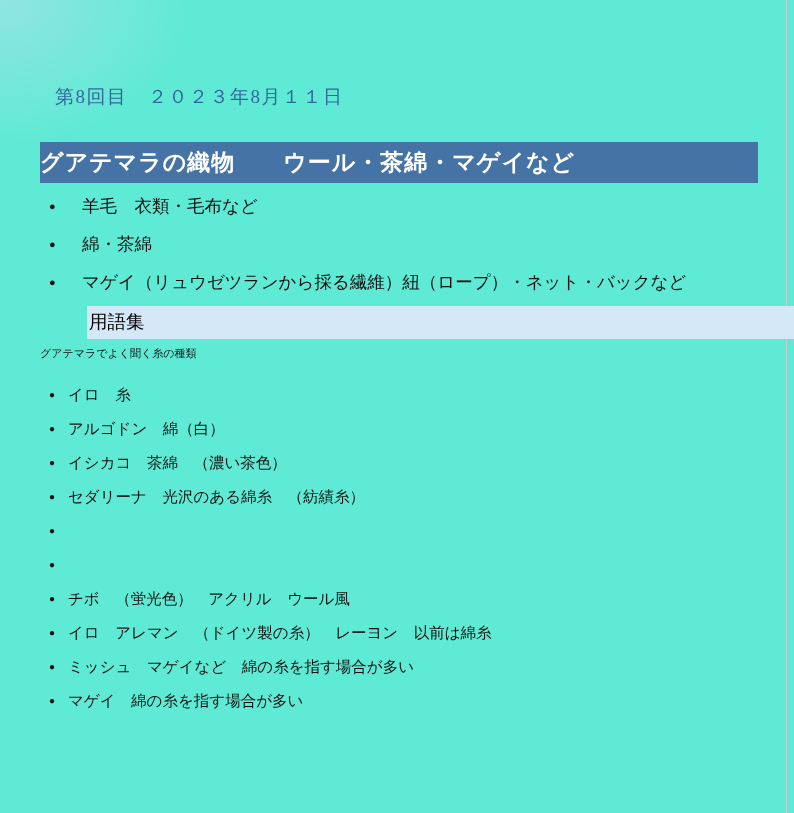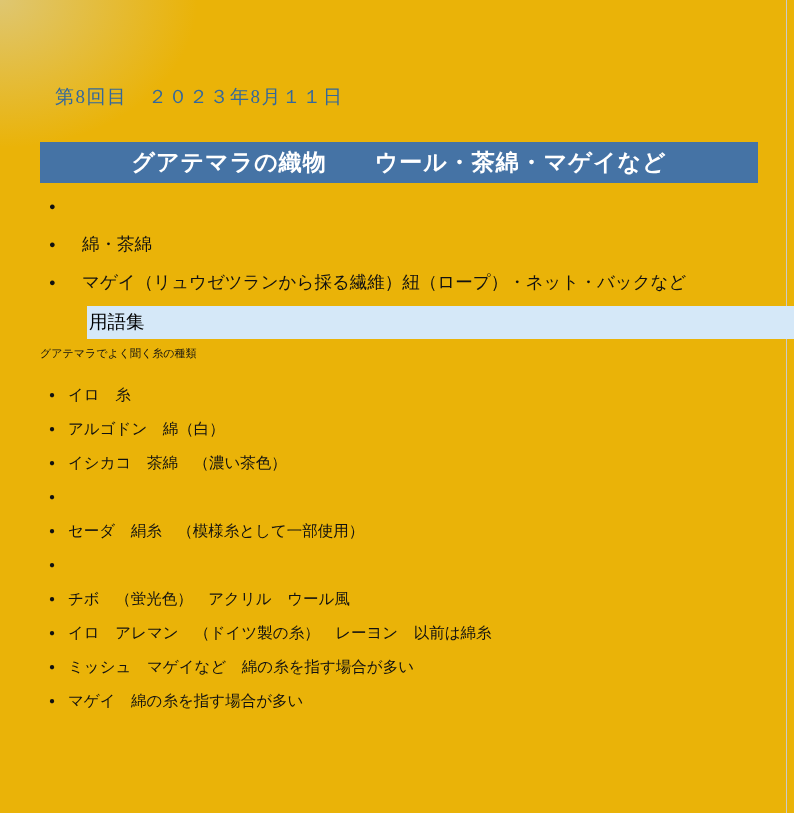--- a/index.html
+++ b/index.html
@@ -1,19 +1,19 @@
 <!DOCTYPE html>
 <html><head>
 <meta charset="utf-8">
 <style>
   html,body { margin:0; padding:0; }
   .page {
     position:relative;
     width:794px; height:813px;
-    background:#eab308;
+    background:#5eead4;
     font-family:"Liberation Serif", serif;
     overflow:hidden;
     color:#111;
   }
   .corner-tint {
     position:absolute; left:0; top:0; width:200px; height:150px;
     background:radial-gradient(ellipse at top left, rgba(208,222,242,0.45), rgba(255,255,255,0) 70%);
     pointer-events:none;
   }
   .edge-line {
@@ -25,21 +25,21 @@
     font-size:19px; letter-spacing:1.5px;
     color:#33689d;
     font-family:"Liberation Serif", serif;
   }
   .banner {
     position:absolute; left:40px; top:142px; width:718px; height:41px;
     background:#4573a5;
     color:#ffffff;
     font-family:"Liberation Sans", sans-serif;
     font-weight:bold; font-size:23px;
-    text-align:center; line-height:41px;
+    line-height:41px;
     letter-spacing:1px;
     white-space:pre;
   }
   ul.doc-list {
     list-style:none; margin:0; padding:0;
     position:absolute; left:40px; width:718px;
     display:flex; flex-direction:column;
   }
   ul.doc-list li { display:flex; align-items:flex-start; white-space:pre-wrap; }
   .bullet {
@@ -79,20 +79,21 @@
   <div class="corner-tint"></div>
   <div class="edge-line"></div>
 
   <div class="header-date">第8回目　２０２３年8月１１日</div>
 
   <div class="banner">グアテマラの織物　　ウール・茶綿・マゲイなど</div>
 
   <ul class="doc-list materials-list">
     <li>
       <span class="bullet">●</span>
+      <span>羊毛　衣類・毛布など</span>
     </li>
     <li>
       <span class="bullet">●</span>
       <span>綿・茶綿</span>
     </li>
     <li>
       <span class="bullet">●</span>
       <span>マゲイ（リュウゼツランから採る繊維）紐（ロープ）・ネット・バックなど</span>
     </li>
   </ul>
@@ -109,24 +110,24 @@
     <li>
       <span class="bullet">●</span>
       <span>アルゴドン　綿（白）</span>
     </li>
     <li>
       <span class="bullet">●</span>
       <span>イシカコ　茶綿　（濃い茶色）</span>
     </li>
     <li>
       <span class="bullet">●</span>
+      <span>セダリーナ　光沢のある綿糸　（紡績糸）</span>
     </li>
     <li>
       <span class="bullet">●</span>
-      <span>セーダ　絹糸　（模様糸として一部使用）</span>
     </li>
     <li>
       <span class="bullet">●</span>
     </li>
     <li>
       <span class="bullet">●</span>
       <span>チボ　（蛍光色）　アクリル　ウール風</span>
     </li>
     <li>
       <span class="bullet">●</span>

